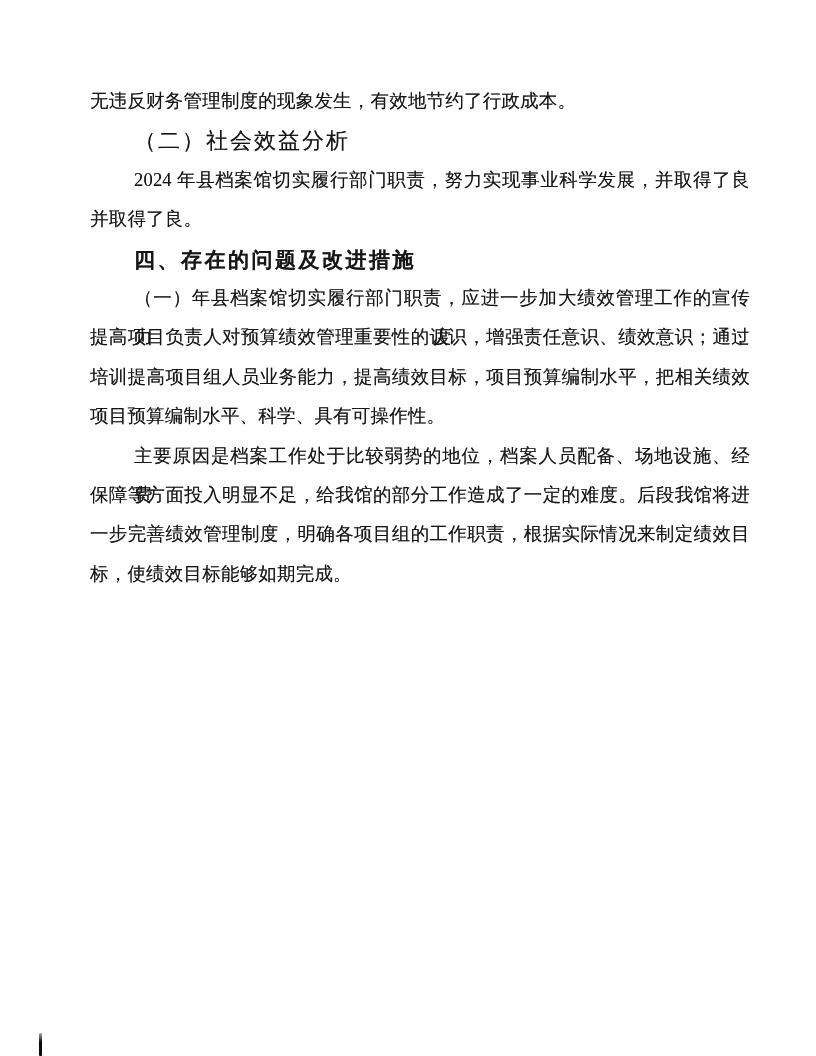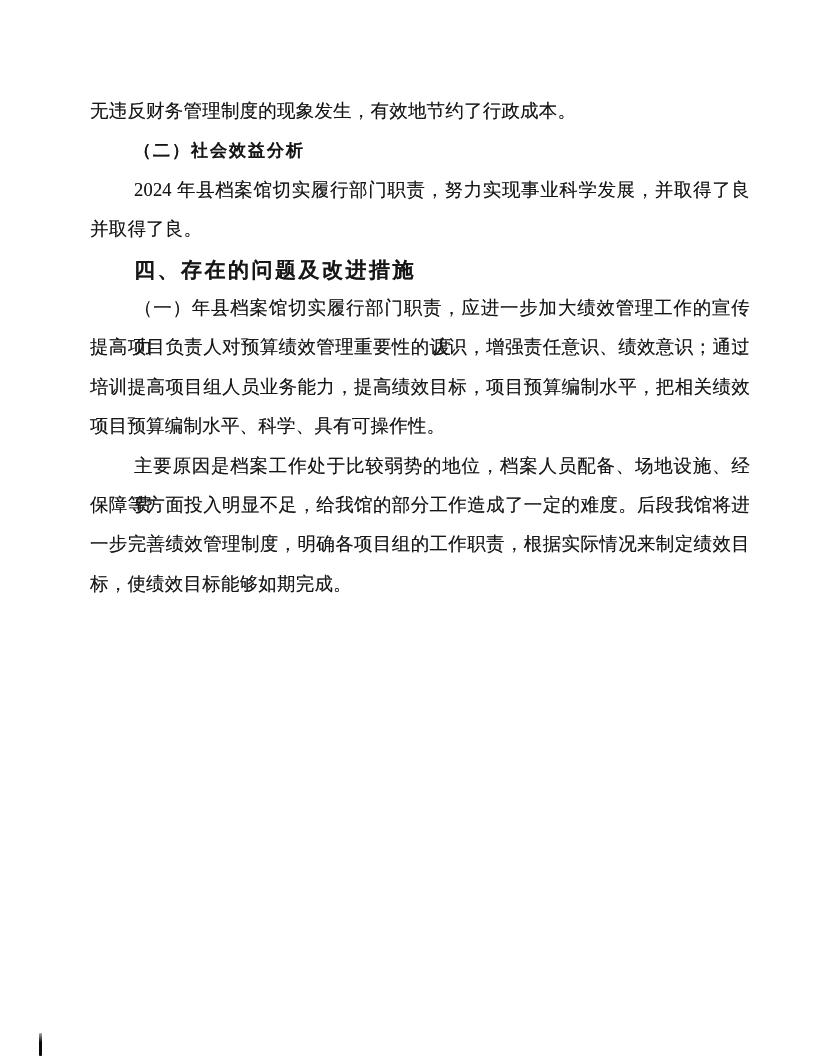--- a/index.html
+++ b/index.html
@@ -13,21 +13,21 @@
     position: relative;
     width: 816px;
     height: 1056px;
     margin: 0 auto;
     background: #ffffff;
     overflow: hidden;
   }
   .content {
     position: absolute;
     left: 90px;
-    top: 92px;
+    top: 82px;
     width: 660px;
     font-size: 18.5px;
     line-height: 39.4px;
     letter-spacing: 0.2px;
     color: #161616;
     text-shadow: 0 0 0.5px rgba(20,20,20,0.55);
   }
   .line {
     height: 39.4px;
     white-space: nowrap;
@@ -35,22 +35,22 @@
   .line.full {
     white-space: normal;
     text-align: justify;
     text-align-last: justify;
     text-justify: inter-character;
   }
   .line.indent {
     padding-left: 44px;
   }
   .h-kai {
-    font-weight: 700;
-    font-size: 17px;
+    font-weight: 400;
+    font-size: 22px;
     letter-spacing: 2px;
   }
   .h-hei {
     font-family: "Liberation Sans", sans-serif;
     font-weight: 700;
     font-size: 21px;
     letter-spacing: 2.5px;
   }
   .scan-mark {
     position: absolute;

